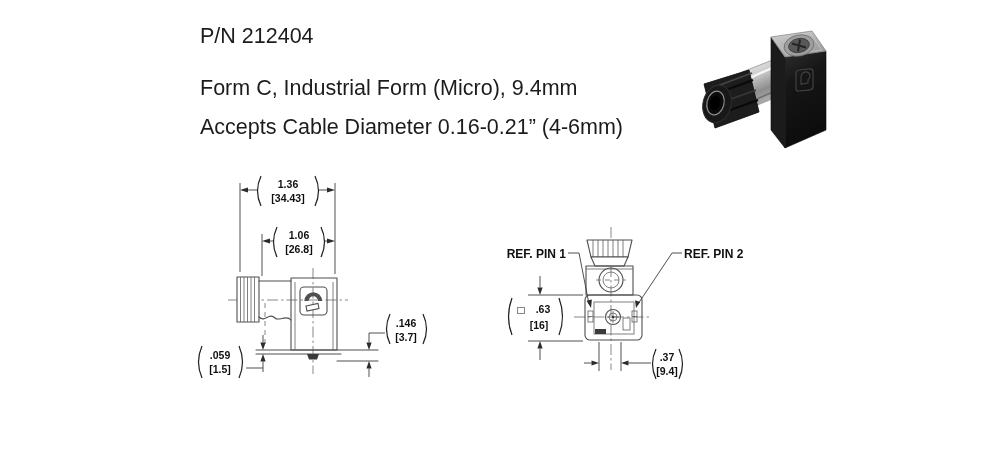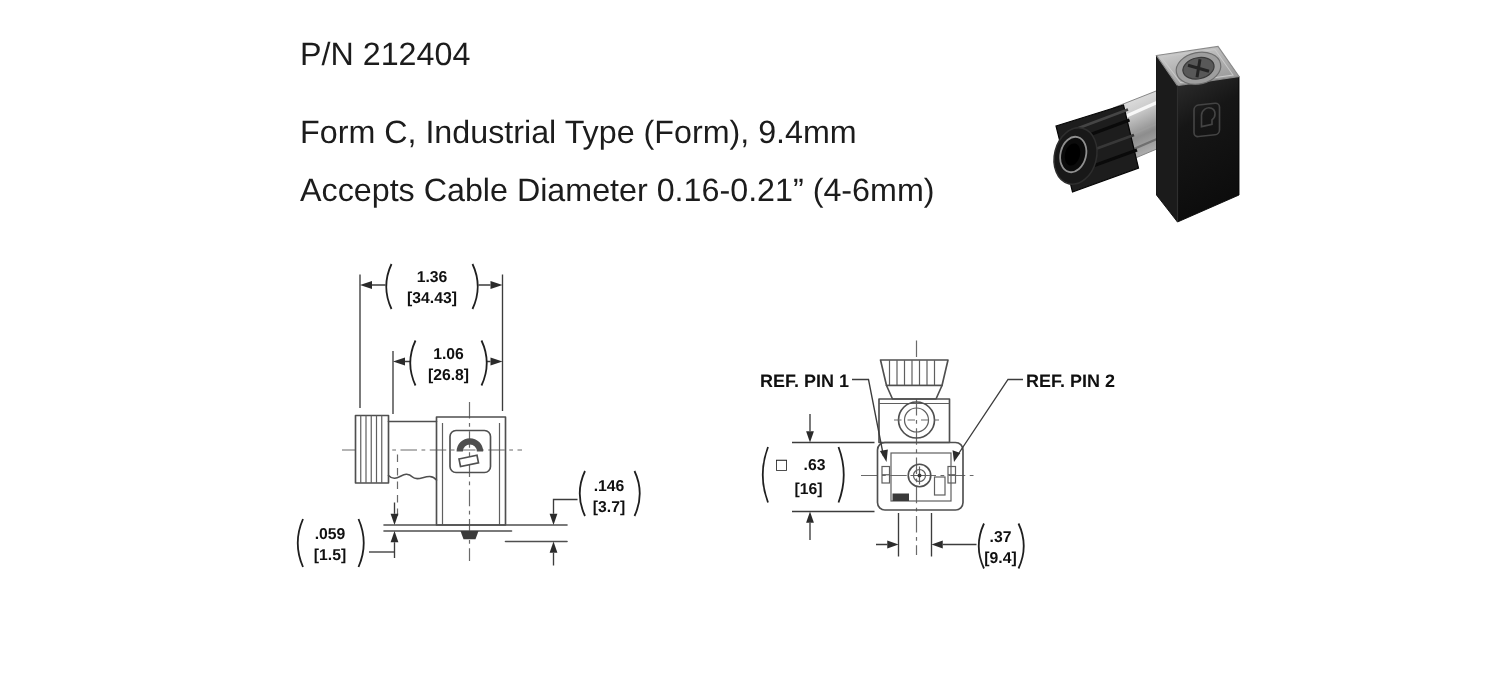--- a/index.html
+++ b/index.html
@@ -25,21 +25,21 @@
        fill:#101010;text-anchor:middle;}
   .lbl{font-family:"Liberation Sans",sans-serif;font-weight:bold;font-size:12px;fill:#101010;}
   .dk{fill:#3a3a3a;stroke:none;}
 </style>
 </head>
 <body>
 
 <div class="page">
 
   <div class="hdr-text pn">P/N 212404</div>
-  <div class="hdr-text desc1">Form C, Industrial Type (Form), 9.4mm</div>
+  <div class="hdr-text desc1">Form C, Industrial Form (Micro), 9.4mm</div>
   <div class="hdr-text desc2">Accepts Cable Diameter 0.16-0.21” (4-6mm)</div>
 
   <svg style="left:690px;top:5px" width="165" height="160" viewBox="690 5 165 160">
     <defs>
       <linearGradient id="gTop" x1="0" y1="0" x2="0.6" y2="1">
         <stop offset="0" stop-color="#d6d6d6"></stop>
           <stop offset="0.55" stop-color="#b2b2b2"></stop>
           <stop offset="1" stop-color="#9a9a9a"></stop>
       </linearGradient>
       <linearGradient id="gRight" x1="0" y1="0" x2="0.25" y2="1">

